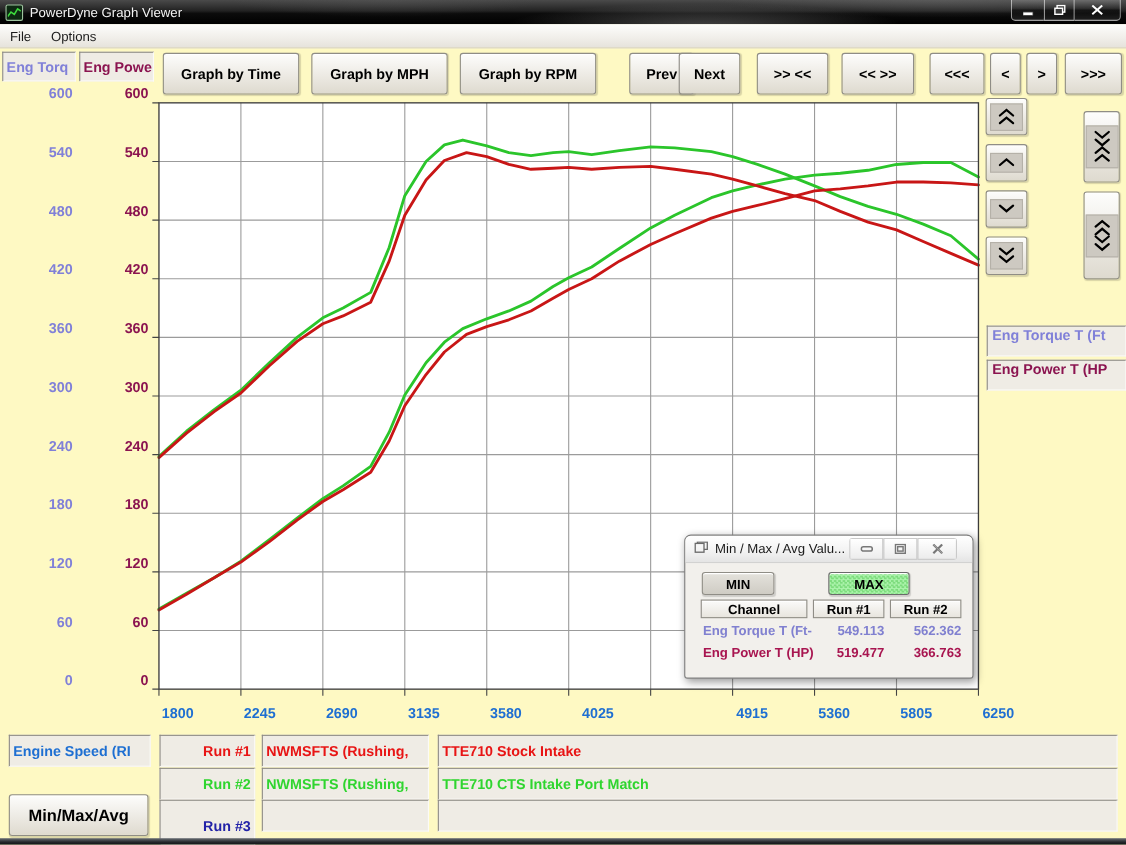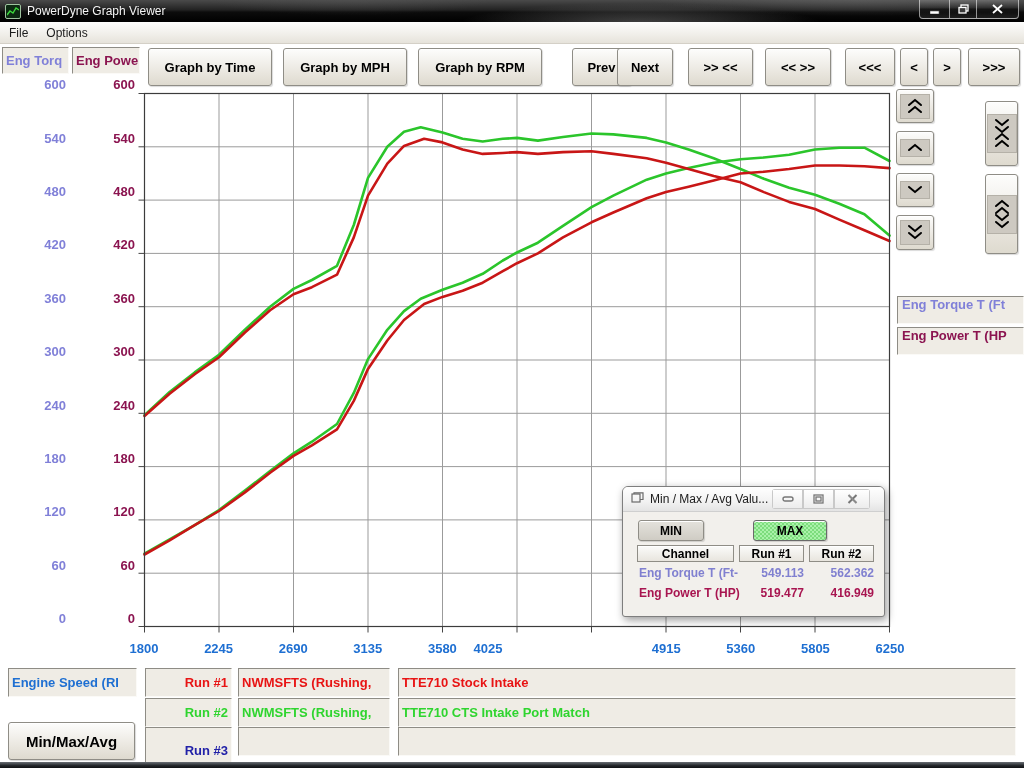--- a/index.html
+++ b/index.html
@@ -1,17 +1,17 @@
 <!DOCTYPE html>
 <html><head>
 <meta charset="utf-8">
 <style>
   html,body{margin:0;padding:0;background:#444;}
   *{box-sizing:border-box;font-family:"Liberation Sans",sans-serif;}
-  #screen{position:relative;width:1024px;height:768px;background:#ffffff;overflow:hidden;}
+  #screen{position:relative;width:1024px;height:768px;background:#fef9c3;overflow:hidden;}
 
   
   #titlebar{position:absolute;left:0;top:0;width:1024px;height:22px;
     background:
       radial-gradient(ellipse 260px 30px at 640px 110%, rgba(150,150,150,.45), transparent 70%),
       radial-gradient(ellipse 300px 26px at 860px -10%, rgba(120,120,120,.4), transparent 70%),
       radial-gradient(ellipse 200px 22px at 350px 0%, rgba(90,90,90,.35), transparent 70%),
       linear-gradient(180deg,#4a4a4a,#222 45%,#0c0c0c 55%,#000);
     color:#fff;display:flex;align-items:center;}
   #app-icon{width:16px;height:15px;margin:0 6px 0 5px;background:#0d2a12;border:1px solid #9fc49f;border-radius:2px;display:flex;align-items:center;justify-content:center;}
@@ -36,21 +36,21 @@
     box-shadow:inset 0 1px 0 #fff,1px 1px 1px rgba(0,0,0,.15);
     display:flex;align-items:center;justify-content:center;
     font-weight:bold;font-size:13px;color:#000;white-space:nowrap;overflow:hidden;}
   .sunken{position:absolute;border:1px solid;border-color:#8e8c85 #fbfaf7 #fbfaf7 #8e8c85;
     background:#efece5;display:flex;align-items:center;font-weight:bold;font-size:13px;
     white-space:nowrap;overflow:hidden;padding:0 3px;}
   .chev-pad{background:#cdc9c1;border:1px solid #b5b1a8;display:flex;flex-direction:column;align-items:center;justify-content:center;padding:2px 4px;}
 
   
   .ytick{position:absolute;width:42px;height:16px;text-align:right;font-weight:bold;font-size:13px;line-height:16px;}
-  .xtick{position:absolute;width:64px;height:16px;text-align:center;font-weight:bold;font-size:13px;line-height:16px;}
+  .xtick{position:absolute;width:64px;height:16px;text-align:right;font-weight:bold;font-size:13px;line-height:16px;}
 
   
   #plot-wrap{position:absolute;left:138px;top:87px;width:758px;height:548px;}
 
   
   #minmax-win{position:absolute;left:622px;top:486px;width:263px;height:131px;
     border:1px solid #7e7e7e;border-radius:6px 6px 3px 3px;background:#f2f0ec;
     box-shadow:2px 3px 8px rgba(0,0,0,.4);}
   #minmax-title{position:absolute;left:0;top:0;width:100%;height:25px;border-radius:5px 5px 0 0;
     background:linear-gradient(180deg,#ffffff,#f2f2f2 60%,#e4e4e4);border-bottom:1px solid #cfcfcf;
@@ -201,21 +201,21 @@
         <polyline points="6.5,467.5 31.6,453.3 56.7,438.2 81.0,424.0 106.9,405.4 132.1,385.8 155.5,368.9 173.9,358.3 199.0,342.3 215.8,313.9 230.0,281.9 249.3,253.5 266.0,233.0 286.1,217.0 304.5,209.9 324.6,203.7 344.7,195.7 364.8,184.2 379.0,176.2 399.9,166.4 425.0,150.4 453.5,135.3 475.3,125.5 508.7,111.3 528.0,105.1 550.6,99.8 575.7,93.6 602.5,86.5 625.9,84.7 651.1,82.0 677.0,78.5 701.3,78.5 726.4,79.3 751.5,81.1" fill="none" stroke="#C81616" stroke-width="2.6" stroke-linejoin="round" stroke-linecap="round"></polyline>
         <rect x="6.5" y="6.5" width="745" height="533" fill="none" stroke="#3c3c3c" stroke-width="1.2"></rect>
       </svg></div>
 
   <div id="xticks">
       <div class="xtick" style="left: 112px; top: 641px; color: rgb(30, 111, 210);">1800</div>
       <div class="xtick" style="left: 186.6px; top: 641px; color: rgb(30, 111, 210);">2245</div>
       <div class="xtick" style="left: 261.2px; top: 641px; color: rgb(30, 111, 210);">2690</div>
       <div class="xtick" style="left: 335.8px; top: 641px; color: rgb(30, 111, 210);">3135</div>
       <div class="xtick" style="left: 410.4px; top: 641px; color: rgb(30, 111, 210);">3580</div>
-      <div class="xtick" style="left: 456px; top: 641px; color: rgb(30, 111, 210);">4025</div>
+      <div class="xtick" style="left: 494px; top: 641px; color: rgb(30, 111, 210);">4025</div>
       <div class="xtick" style="left: 559.6px; top: 641px; color: rgb(30, 111, 210); margin-top: 28px;">4470</div>
       <div class="xtick" style="left: 634.2px; top: 641px; color: rgb(30, 111, 210);">4915</div>
       <div class="xtick" style="left: 708.8px; top: 641px; color: rgb(30, 111, 210);">5360</div>
       <div class="xtick" style="left: 783.4px; top: 641px; color: rgb(30, 111, 210);">5805</div>
       <div class="xtick" style="left: 858px; top: 641px; color: rgb(30, 111, 210);">6250</div>
     </div>
 
   <div id="scroll-col">
       <div class="btn" style="left: 896px; top: 89px; width: 38px; height: 34px;">
         <span class="chev-pad">
@@ -311,21 +311,21 @@
     <div class="btn" id="max-btn" style="left: 130px; top: 33px; width: 74px; height: 21px; font-size: 12px; background: conic-gradient(rgb(125, 220, 125) 25%, rgb(169, 242, 169) 25%, rgb(169, 242, 169) 50%, rgb(125, 220, 125) 50%, rgb(125, 220, 125) 75%, rgb(169, 242, 169) 75%) 0% 0% / 4px 4px; border: 1px solid rgb(106, 106, 106);">MAX</div>
     <div class="mm-col-header" style="left:14px;top:58px;width:97px;">Channel</div>
     <div class="mm-col-header" style="left:116px;top:58px;width:65px;">Run #1</div>
     <div class="mm-col-header" style="left:186px;top:58px;width:65px;">Run #2</div>
     <div id="mm-rows">
         <div style="position: absolute; left: 16px; top: 79px; width: 112px; font-weight: bold; font-size: 12px; color: rgb(128, 128, 208); white-space: nowrap; overflow: hidden;">Eng Torque T (Ft-</div>
         <div class="mm-val" style="left: 116px; top: 79px; color: rgb(128, 128, 208);">549.113</div>
         <div class="mm-val" style="left: 186px; top: 79px; color: rgb(128, 128, 208);">562.362</div>
         <div style="position: absolute; left: 16px; top: 99px; width: 112px; font-weight: bold; font-size: 12px; color: rgb(168, 21, 80); white-space: nowrap; overflow: hidden;">Eng Power T (HP)</div>
         <div class="mm-val" style="left: 116px; top: 99px; color: rgb(168, 21, 80);">519.477</div>
-        <div class="mm-val" style="left: 186px; top: 99px; color: rgb(168, 21, 80);">416.949</div>
+        <div class="mm-val" style="left: 186px; top: 99px; color: rgb(168, 21, 80);">366.763</div>
       </div>
   </div>
 
   <div class="sunken" style="left:8px;top:668px;width:129px;height:29px;color:#1E6FD2;">
     <span>Engine Speed (RI</span>
   </div>
   <div class="btn" style="left:8px;top:722px;width:127px;height:38px;font-size:15px;">Min/Max/Avg</div>
   <div id="run-rows">
       <div class="sunken" style="left: 145px; top: 668px; width: 87px; height: 29px; justify-content: flex-end; color: rgb(232, 20, 20);">Run #1</div>
       <div class="sunken" style="left: 238px; top: 668px; width: 152px; height: 29px; color: rgb(232, 20, 20);">NWMSFTS (Rushing,</div>

